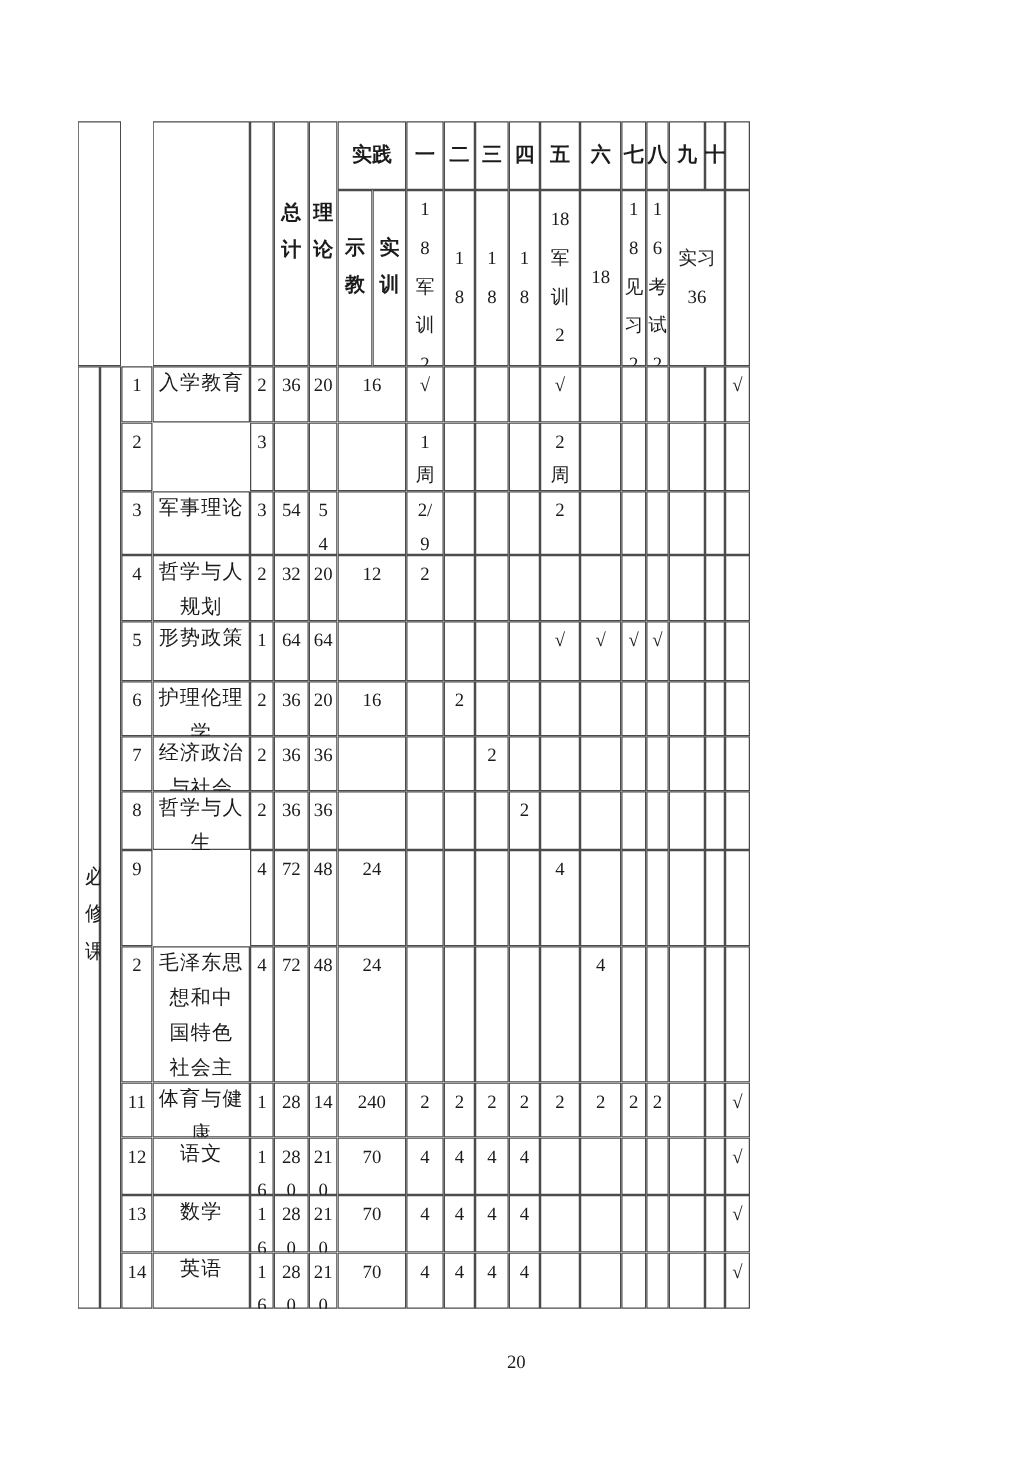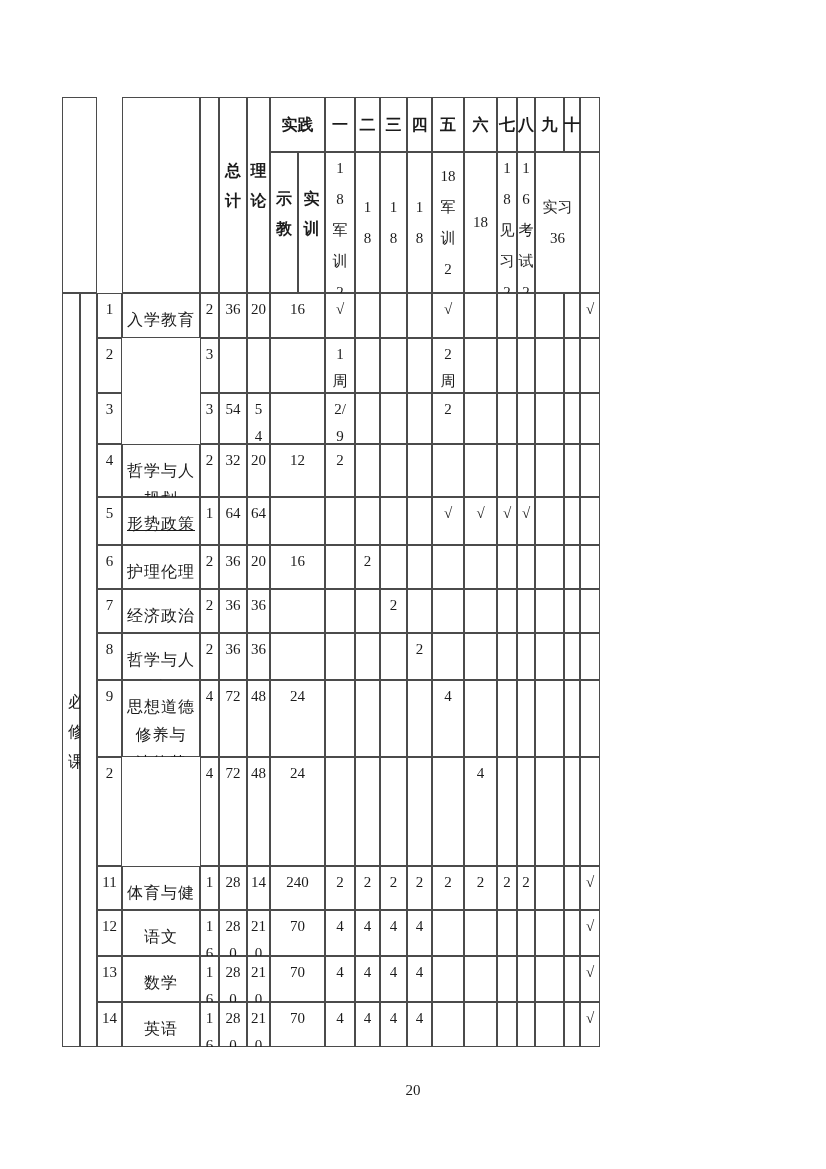--- a/index.html
+++ b/index.html
@@ -18,21 +18,21 @@
     display:flex;flex-direction:column;align-items:center;justify-content:flex-start;
     padding-top:3px;font-size:15px;line-height:27px;text-align:center;
   }
   .b{box-shadow:inset 0 0 0 1px #4b4b4b;}
   .ctr{justify-content:center;padding-top:0;}
   .hd{font-weight:bold;font-size:16px;}
   .vs{line-height:30px;}
   .up > .ln{transform:translateY(-9px);}
   .sub{font-size:15px;line-height:31px;padding-top:1px;}
   .sub.ctr{padding-top:0;}
-  .name{font-size:16px;line-height:28px;padding-top:13px;letter-spacing:1px;}
+  .name{font-size:16px;line-height:28px;padding-top:0;letter-spacing:1px;}
   .cat{align-items:flex-start;justify-content:flex-start;padding:394px 0 0 6px;line-height:30px;font-size:16px;}
   .ln{display:block;white-space:nowrap;}
   .pagenum{position:absolute;left:0;right:0;top:1082px;text-align:center;font-size:15px;}
 </style>
 </head>
 <body>
 
 <div id="grid">
     <div class="cell b" style="grid-area: 1 / 1 / span 2 / span 2;"></div>
     <div class="cell b" style="grid-area: 1 / 4 / span 2 / span 1;"></div>
@@ -197,20 +197,23 @@
     </div>
     <div class="cell b" style="grid-area: 4 / 15 / span 1 / span 1;"></div>
     <div class="cell b" style="grid-area: 4 / 16 / span 1 / span 1;"></div>
     <div class="cell b" style="grid-area: 4 / 17 / span 1 / span 1;"></div>
     <div class="cell b" style="grid-area: 4 / 18 / span 1 / span 1;"></div>
     <div class="cell b" style="grid-area: 4 / 19 / span 1 / span 1;"></div>
     <div class="cell b" style="grid-area: 4 / 20 / span 1 / span 1;"></div>
     <div class="cell b" style="grid-area: 5 / 3 / span 1 / span 1;">
       <span class="ln">3</span>
     </div>
+    <div class="cell b name" style="grid-area: 5 / 4 / span 1 / span 1;">
+      <span class="ln">军事理论</span>
+    </div>
     <div class="cell b" style="grid-area: 5 / 5 / span 1 / span 1;">
       <span class="ln">3</span>
     </div>
     <div class="cell b" style="grid-area: 5 / 6 / span 1 / span 1;">
       <span class="ln">54</span>
     </div>
     <div class="cell b" style="grid-area: 5 / 7 / span 1 / span 1;">
       <span class="ln">5</span>
       <span class="ln">4</span>
     </div>
@@ -259,21 +262,21 @@
     <div class="cell b" style="grid-area: 6 / 14 / span 1 / span 1;"></div>
     <div class="cell b" style="grid-area: 6 / 15 / span 1 / span 1;"></div>
     <div class="cell b" style="grid-area: 6 / 16 / span 1 / span 1;"></div>
     <div class="cell b" style="grid-area: 6 / 17 / span 1 / span 1;"></div>
     <div class="cell b" style="grid-area: 6 / 18 / span 1 / span 1;"></div>
     <div class="cell b" style="grid-area: 6 / 19 / span 1 / span 1;"></div>
     <div class="cell b" style="grid-area: 6 / 20 / span 1 / span 1;"></div>
     <div class="cell b" style="grid-area: 7 / 3 / span 1 / span 1;">
       <span class="ln">5</span>
     </div>
-    <div class="cell b name" style="grid-area: 7 / 4 / span 1 / span 1; text-decoration: underline;">
+    <div class="cell b name" style="grid-area: 7 / 4 / span 1 / span 1;">
       <span class="ln">形势政策</span>
     </div>
     <div class="cell b" style="grid-area: 7 / 5 / span 1 / span 1;">
       <span class="ln">1</span>
     </div>
     <div class="cell b" style="grid-area: 7 / 6 / span 1 / span 1;">
       <span class="ln">64</span>
     </div>
     <div class="cell b" style="grid-area: 7 / 7 / span 1 / span 1;">
       <span class="ln">64</span>
@@ -386,25 +389,20 @@
     <div class="cell b" style="grid-area: 10 / 14 / span 1 / span 1;"></div>
     <div class="cell b" style="grid-area: 10 / 15 / span 1 / span 1;"></div>
     <div class="cell b" style="grid-area: 10 / 16 / span 1 / span 1;"></div>
     <div class="cell b" style="grid-area: 10 / 17 / span 1 / span 1;"></div>
     <div class="cell b" style="grid-area: 10 / 18 / span 1 / span 1;"></div>
     <div class="cell b" style="grid-area: 10 / 19 / span 1 / span 1;"></div>
     <div class="cell b" style="grid-area: 10 / 20 / span 1 / span 1;"></div>
     <div class="cell b" style="grid-area: 11 / 3 / span 1 / span 1;">
       <span class="ln">9</span>
     </div>
-    <div class="cell b name" style="grid-area: 11 / 4 / span 1 / span 1;">
-      <span class="ln">思想道德</span>
-      <span class="ln">修养与</span>
-      <span class="ln">法律基</span>
-    </div>
     <div class="cell b" style="grid-area: 11 / 5 / span 1 / span 1;">
       <span class="ln">4</span>
     </div>
     <div class="cell b" style="grid-area: 11 / 6 / span 1 / span 1;">
       <span class="ln">72</span>
     </div>
     <div class="cell b" style="grid-area: 11 / 7 / span 1 / span 1;">
       <span class="ln">48</span>
     </div>
     <div class="cell b" style="grid-area: 11 / 8 / span 1 / span 2;">
@@ -419,20 +417,26 @@
     </div>
     <div class="cell b" style="grid-area: 11 / 15 / span 1 / span 1;"></div>
     <div class="cell b" style="grid-area: 11 / 16 / span 1 / span 1;"></div>
     <div class="cell b" style="grid-area: 11 / 17 / span 1 / span 1;"></div>
     <div class="cell b" style="grid-area: 11 / 18 / span 1 / span 1;"></div>
     <div class="cell b" style="grid-area: 11 / 19 / span 1 / span 1;"></div>
     <div class="cell b" style="grid-area: 11 / 20 / span 1 / span 1;"></div>
     <div class="cell b" style="grid-area: 12 / 3 / span 1 / span 1;">
       <span class="ln">2</span>
     </div>
+    <div class="cell b name" style="grid-area: 12 / 4 / span 1 / span 1;">
+      <span class="ln">毛泽东思</span>
+      <span class="ln">想和中</span>
+      <span class="ln">国特色</span>
+      <span class="ln">社会主</span>
+    </div>
     <div class="cell b" style="grid-area: 12 / 5 / span 1 / span 1;">
       <span class="ln">4</span>
     </div>
     <div class="cell b" style="grid-area: 12 / 6 / span 1 / span 1;">
       <span class="ln">72</span>
     </div>
     <div class="cell b" style="grid-area: 12 / 7 / span 1 / span 1;">
       <span class="ln">48</span>
     </div>
     <div class="cell b" style="grid-area: 12 / 8 / span 1 / span 2;">

